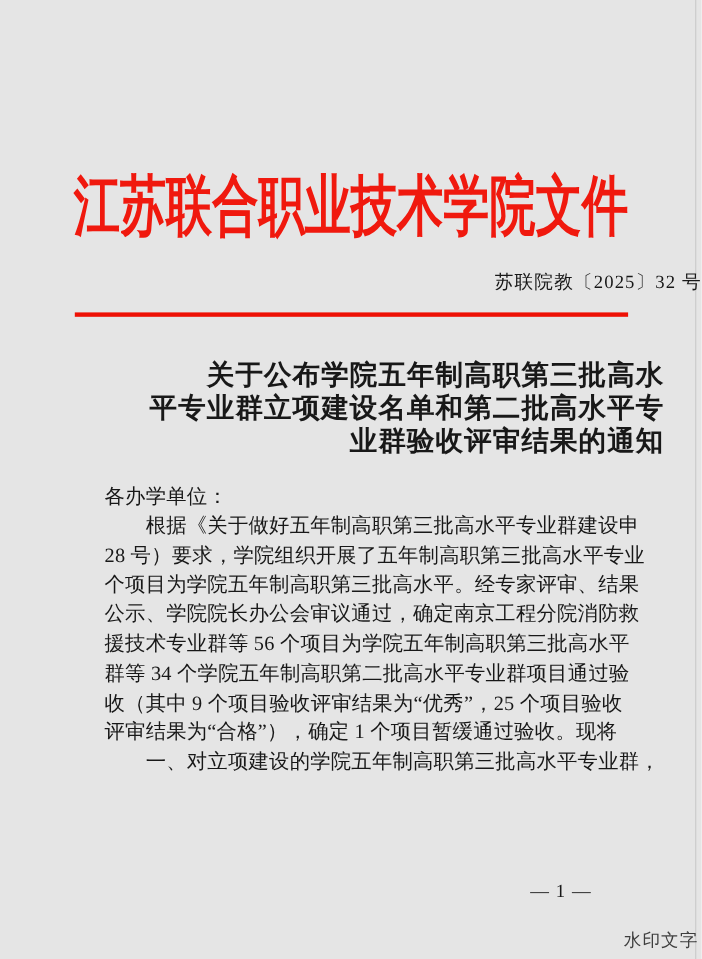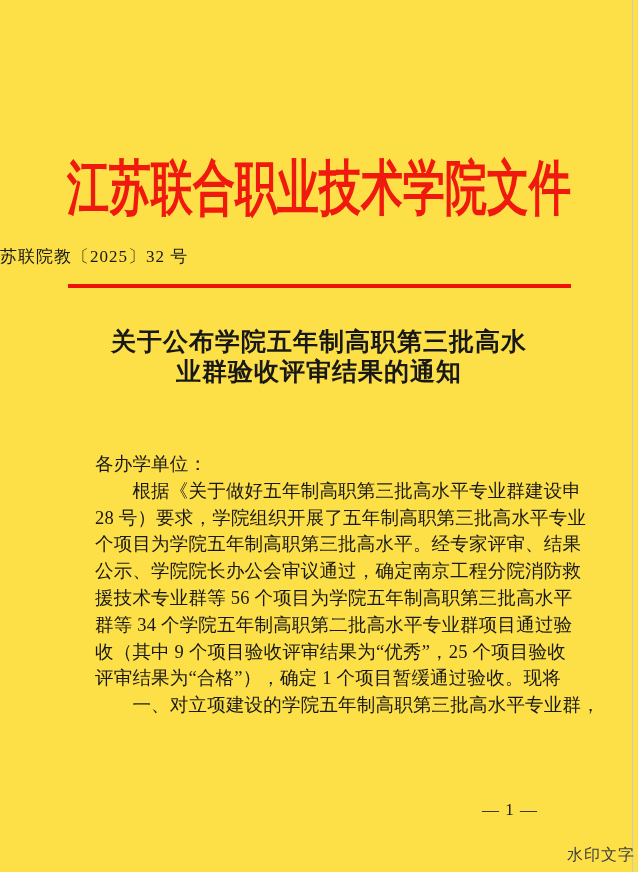--- a/index.html
+++ b/index.html
@@ -4,21 +4,21 @@
 <style>
   html, body {
     margin: 0;
     padding: 0;
     background: #ffffff;
   }
   .page {
     position: relative;
     width: 638px;
     height: 872px;
-    background: #fde047;
+    background: #e5e5e5;
     overflow: hidden;
     font-family: "Liberation Serif", "DejaVu Serif", serif;
     color: var(--body_text, #181818);
   }
   .page-edge-line {
     position: absolute;
     top: 0;
     bottom: 0;
     right: 5px;
     width: 1px;
@@ -34,48 +34,48 @@
     font-weight: bold;
     color: var(--header_red, #f0190e);
     transform: scaleY(1.42);
     transform-origin: center top;
     white-space: nowrap;
     letter-spacing: 0px;
   }
   .doc-number {
     position: absolute;
     top: 245px;
-    left: 0;
+    left: 16px;
     right: 0;
-    text-align: left;
+    text-align: right;
     font-size: 17px;
     letter-spacing: 1px;
   }
   .red-rule {
     position: absolute;
     top: 284px;
     left: 68px;
     width: 503px;
     height: 4px;
     background: var(--rule_red, #ee1105);
   }
   .notice-title {
     position: absolute;
     top: 327px;
     left: 34px;
     right: 34px;
-    text-align: center;
+    text-align: right;
     font-size: 25px;
     font-weight: bold;
     line-height: 30px;
     letter-spacing: 1px;
   }
   .body-text {
     position: absolute;
-    top: 451px;
+    top: 439px;
     left: 95px;
     width: 484px;
     font-size: 18.5px;
     line-height: 26.8px;
     letter-spacing: 0.2px;
   }
   .body-line {
     white-space: nowrap;
   }
   .page-number {
@@ -104,20 +104,21 @@
   <div class="page-edge-line"></div>
 
   <div class="letterhead-title">江苏联合职业技术学院文件</div>
 
   <div class="doc-number">苏联院教〔2025〕32 号</div>
 
   <div class="red-rule"></div>
 
   <div class="notice-title">
     <div class="title-line">关于公布学院五年制高职第三批高水</div>
+    <div class="title-line">平专业群立项建设名单和第二批高水平专</div>
     <div class="title-line">业群验收评审结果的通知</div>
   </div>
 
   <div class="body-text">
     <div class="body-line">各办学单位：</div>
     <div class="body-line">　　根据《关于做好五年制高职第三批高水平专业群建设申</div>
     <div class="body-line">28 号）要求，学院组织开展了五年制高职第三批高水平专业</div>
     <div class="body-line">个项目为学院五年制高职第三批高水平。经专家评审、结果</div>
     <div class="body-line">公示、学院院长办公会审议通过，确定南京工程分院消防救</div>
     <div class="body-line">援技术专业群等 56 个项目为学院五年制高职第三批高水平</div>

